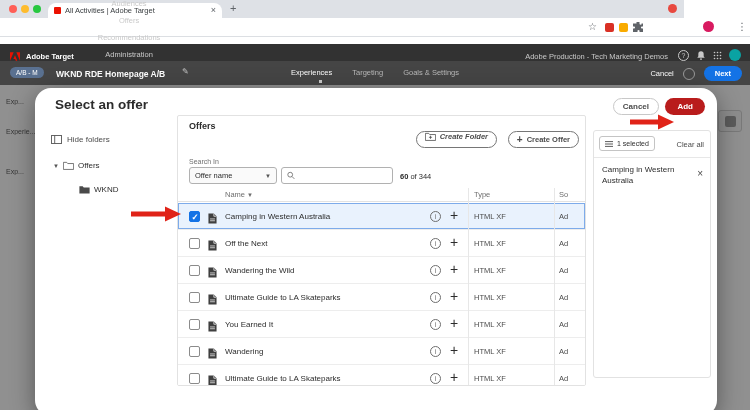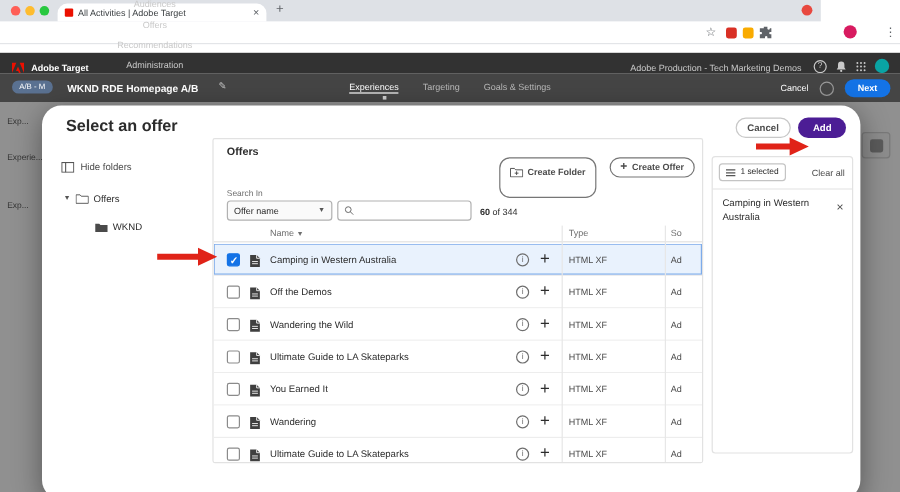--- a/index.html
+++ b/index.html
@@ -40,21 +40,21 @@
   .helpcirc{width:11px;height:11px;border:1px solid #c9c9c9;border-radius:50%;font-size:7px;color:#c9c9c9;text-align:center;line-height:10px;}
   .hdr-avatar{width:12px;height:12px;border-radius:50%;background:#0aa3a3;}
 
   
   .actbar{position:absolute;left:0;top:61px;width:750px;height:24px;background:#454545;z-index:2;}
   .typebadge{position:absolute;left:10px;top:6px;background:#5a7191;color:#fff;font-size:6.5px;padding:2px 6px;border-radius:8px;white-space:nowrap;}
   .acttitle{position:absolute;left:56px;top:8px;font-size:8.5px;font-weight:700;color:#fff;white-space:nowrap;}
   .pencil{position:absolute;left:182px;top:6px;font-size:8px;color:#c2c2c2;}
   .steps{position:absolute;left:0;right:0;top:7px;display:flex;justify-content:center;gap:20px;font-size:7.5px;color:#b9b9b9;}
   .step{white-space:nowrap;}
-  .step.active{color:#fff;border-bottom:1.5px solid #fff;padding-bottom:0;}
+  .step.active{color:#fff;border-bottom:1.5px solid #fff;padding-bottom:10px;}
   .stepdot{position:absolute;left:319px;top:19px;width:3px;height:3px;background:#cfcfcf;}
   .actright{position:absolute;right:8px;top:5px;display:flex;align-items:center;gap:9px;}
   .cancel-top{font-size:7.5px;color:#fff;}
   .circbtn{width:12px;height:12px;border:1.5px solid #9a9a9a;border-radius:50%;}
   .nextbtn{background:#1473e6;color:#fff;font-size:7.5px;padding:3px 11px;border-radius:9px;font-weight:700;}
 
   
   .page{position:absolute;left:0;top:85px;width:750px;height:325px;background:#fafafa;z-index:1;}
   .railtxt{position:absolute;font-size:7px;color:#555;white-space:nowrap;overflow:hidden;width:30px;}
   .rt1{left:6px;top:13px;} .rt2{left:6px;top:43px;} .rt3{left:6px;top:83px;}
@@ -62,30 +62,30 @@
   .bottomsq{position:absolute;width:10px;height:10px;background:#e2e2e2;border:1px solid #c6c6c6;}
   .bs1{left:148px;top:307px;} .bs2{left:161px;top:307px;}
   .minipanel{position:absolute;left:718px;top:25px;width:24px;height:22px;background:#f4f4f4;border:1px solid #cfcfcf;border-radius:3px;}
   .minipanel span{position:absolute;left:6px;top:5px;width:11px;height:11px;background:#9a9a9a;border-radius:2px;display:block;}
   .overlay{position:absolute;left:0;top:85px;width:750px;height:325px;background:rgba(15,15,15,0.45);z-index:5;}
 
   
   .modal{position:absolute;left:35px;top:88px;width:682px;height:328px;background:#fff;border-radius:16px;box-shadow:0 6px 24px rgba(0,0,0,.4);z-index:10;}
   .modal-title{position:absolute;left:20px;top:9px;font-size:13.5px;font-weight:700;color:#2c2c2c;}
   .btn-cancel{position:absolute;right:58px;top:10px;height:17px;padding:0 9px;border:1.5px solid #c8c8c8;border-radius:9px;font-size:8px;font-weight:700;color:#4b4b4b;display:flex;align-items:center;background:#fff;}
-  .btn-add{position:absolute;right:12px;top:10px;height:17px;padding:0 12px;background:#4c1d95;border-radius:9px;font-size:8px;font-weight:700;color:#fff;display:flex;align-items:center;}
+  .btn-add{position:absolute;right:12px;top:10px;height:17px;padding:0 12px;background:#b91c1c;border-radius:9px;font-size:8px;font-weight:700;color:#fff;display:flex;align-items:center;}
 
   .hidefolders{position:absolute;left:16px;top:47px;display:flex;gap:5px;align-items:center;font-size:8px;color:#4b4b4b;}
   .treeroot{position:absolute;left:18px;top:73px;display:flex;gap:4px;align-items:center;font-size:8px;color:#2c2c2c;}
   .treechild{position:absolute;left:44px;top:97px;display:flex;gap:4px;align-items:center;font-size:8px;color:#2c2c2c;justify-content:space-between;}
   .chev{font-size:6px;color:#555;}
 
   .opanel{position:absolute;left:142px;top:27px;width:409px;height:271px;border:1px solid #e2e2e2;border-radius:2px;overflow:hidden;background:#fff;}
   .oheading{position:absolute;left:11px;top:5px;font-size:9px;font-weight:700;color:#2c2c2c;}
-  .btn-cfolder{position:absolute;right:88px;top:15px;height:17px;padding:16px 8px;border:1.5px solid #767676;border-radius:9px;display:flex;align-items:flex-end;gap:4px;font-size:7.5px;font-weight:700;color:#4b4b4b;background:#fff;}
+  .btn-cfolder{position:absolute;right:88px;top:15px;height:17px;padding:0 8px;border:1.5px solid #767676;border-radius:9px;display:flex;align-items:flex-start;gap:4px;font-size:7.5px;font-weight:700;color:#4b4b4b;background:#fff;font-style:italic;}
   .btn-coffer{position:absolute;right:6px;top:15px;height:17px;padding:0 8px;border:1.5px solid #767676;border-radius:9px;display:flex;align-items:center;gap:4px;font-size:7.5px;font-weight:700;color:#4b4b4b;background:#fff;}
   .plusglyph{font-size:10px;font-weight:700;color:#4b4b4b;line-height:1;}
   .searchin{position:absolute;left:11px;top:42px;font-size:7px;color:#6e6e6e;}
   .dropdown{position:absolute;left:11px;top:51px;width:88px;height:17px;border:1px solid #b1b1b1;border-radius:3px;display:flex;align-items:center;justify-content:space-between;padding:0 5px;font-size:7.5px;color:#2c2c2c;background:#fafafa;}
   .searchbox{position:absolute;left:103px;top:51px;width:112px;height:17px;border:1px solid #b1b1b1;border-radius:3px;display:flex;align-items:center;gap:4px;padding:0 5px;background:#fff;}
   .searchbox input{border:none;outline:none;width:88px;font-size:7.5px;font-family:"Liberation Sans",sans-serif;background:transparent;}
   .count{position:absolute;left:222px;top:56px;font-size:7.5px;color:#2c2c2c;}
   .count b{font-weight:700;}
   .thead{position:absolute;left:0;top:72px;width:100%;height:14px;border-bottom:1px solid #e2e2e2;font-size:7.5px;color:#6e6e6e;}
   .th-name{position:absolute;left:47px;top:2px;} .th-type{position:absolute;left:296px;top:2px;} .th-source{position:absolute;left:381px;top:2px;}
@@ -294,21 +294,21 @@
   <div class="trow">
     <span class="cb"></span>
     <span class="docicon">
       <svg width="9" height="11" viewBox="0 0 10 12">
                 <path d="M.5.5h6l3 3v8h-9z" fill="#3f3f3f"></path>
                 <path d="M6.5.5v3h3" fill="none" stroke="#fff" stroke-width="0.8"></path>
                 <line x1="2.3" y1="6.5" x2="7.7" y2="6.5" stroke="#fff" stroke-width="0.8"></line>
                 <line x1="2.3" y1="8.5" x2="7.7" y2="8.5" stroke="#fff" stroke-width="0.8"></line>
               </svg>
     </span>
-    <span class="rname">Off the Demos</span>
+    <span class="rname">Off the Next</span>
     <span class="rinfo">i</span>
     <span class="rplus">+</span>
     <span class="rtype">HTML XF</span>
     <span class="rsource">Ad</span>
   </div>
 
   <div class="trow">
     <span class="cb"></span>
     <span class="docicon">
       <svg width="9" height="11" viewBox="0 0 10 12">

